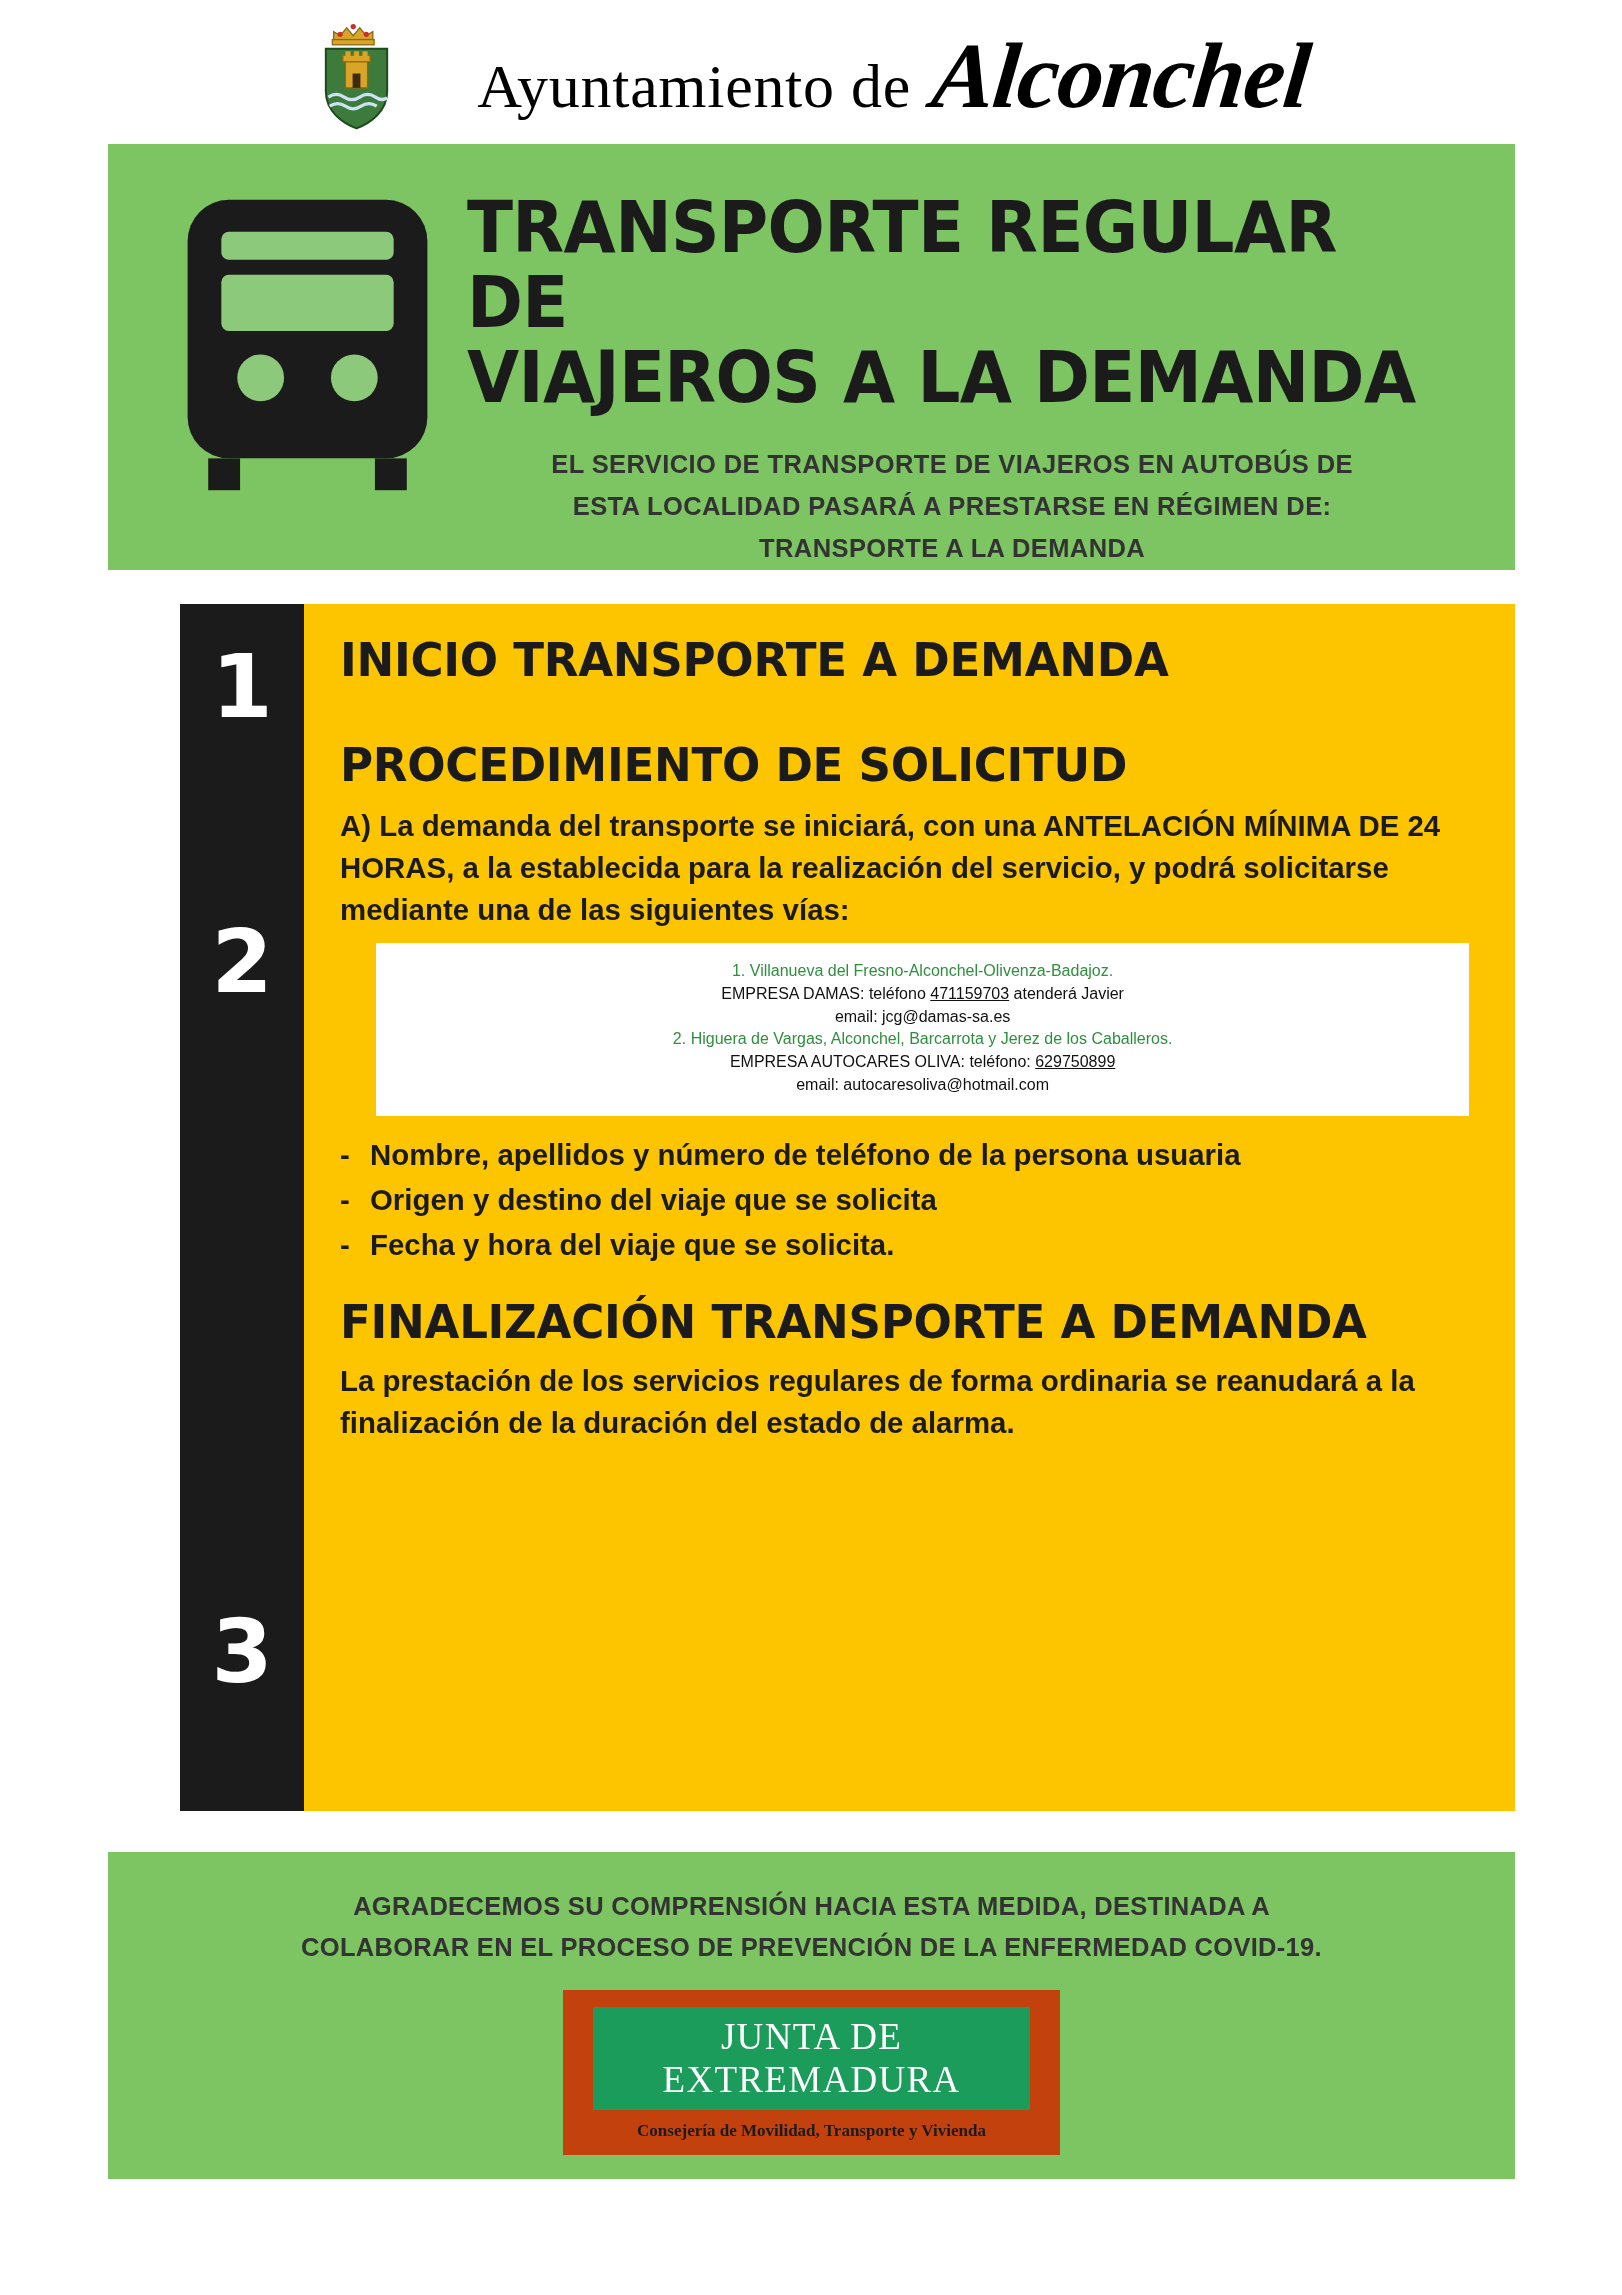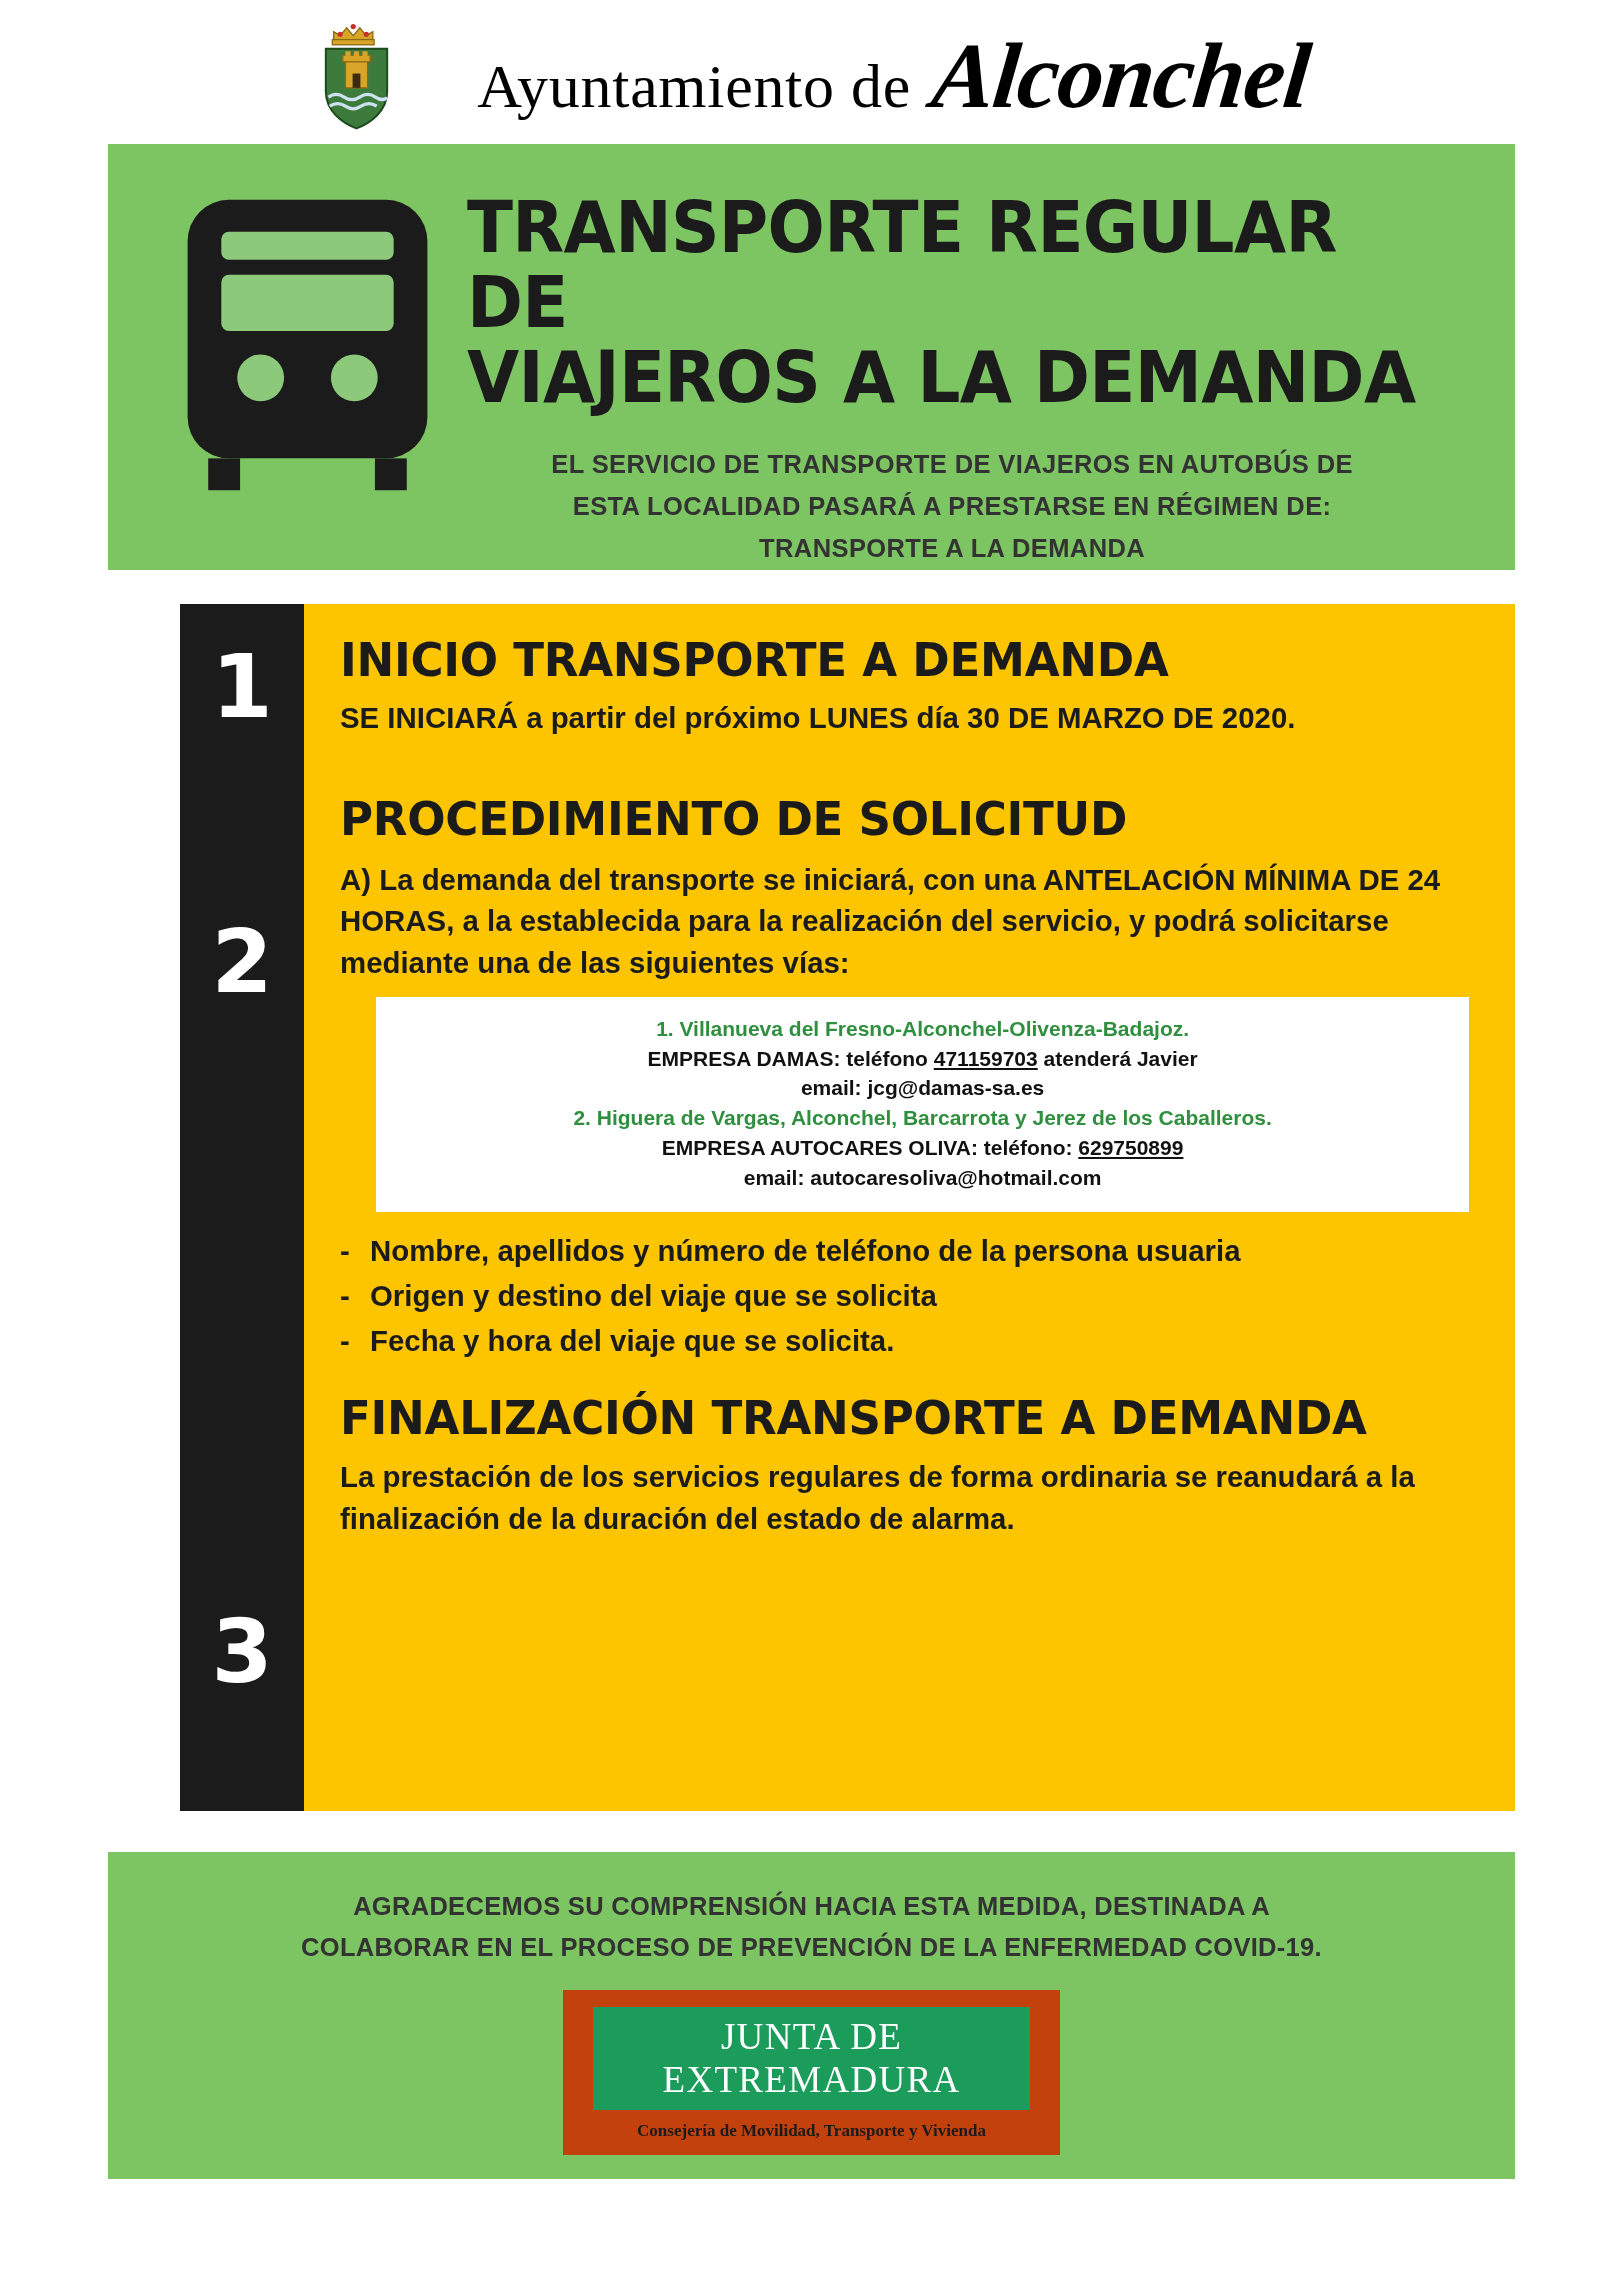--- a/index.html
+++ b/index.html
@@ -161,22 +161,22 @@
   
   .white-box {
     background: #ffffff;
     margin: 13px 9.8px 0 36px;
     padding: 17px 19.6px 19.6px 19.6px;
     text-align: center;
     box-sizing: border-box;
   }
   .wb-line {
     font-family: "Liberation Sans", sans-serif;
-    font-size: 21px;
-    font-weight: bold;
+    font-size: 16px;
+    font-weight: normal;
     line-height: 1.42;
     color: #111;
   }
   .wb-green { color: #2f8f3e; }
   .u { text-decoration: underline; }
 
   .bullets {
     margin-top: 17px;
     font-family: "Liberation Sans", sans-serif;
     font-size: 29.4px;
@@ -286,21 +286,20 @@
 
 <div class="yellow-box">
   <div class="numbers-strip">
     <div class="num num-1">1</div>
     <div class="num num-2">2</div>
     <div class="num num-3">3</div>
   </div>
 
   <div class="yellow-content">
     <div class="sec-title">INICIO TRANSPORTE A DEMANDA</div>
-    <div class="sec-body">SE INICIARÁ a partir del próximo LUNES día 30 DE MARZO DE 2020.</div>
 
     <div class="gap-1"></div>
 
     <div class="sec-title">PROCEDIMIENTO DE SOLICITUD</div>
     <div class="sec-body sec-body-2">A) La demanda del transporte se iniciará, con una ANTELACIÓN MÍNIMA DE 24 HORAS, a la establecida para la realización del servicio, y podrá solicitarse mediante una de las siguientes vías:</div>
 
     <div class="white-box">
       <div class="wb-line wb-green">1. Villanueva del Fresno-Alconchel-Olivenza-Badajoz.</div>
       <div class="wb-line">
         <span>EMPRESA DAMAS: teléfono </span><span class="u">471159703</span><span> atenderá Javier</span>

